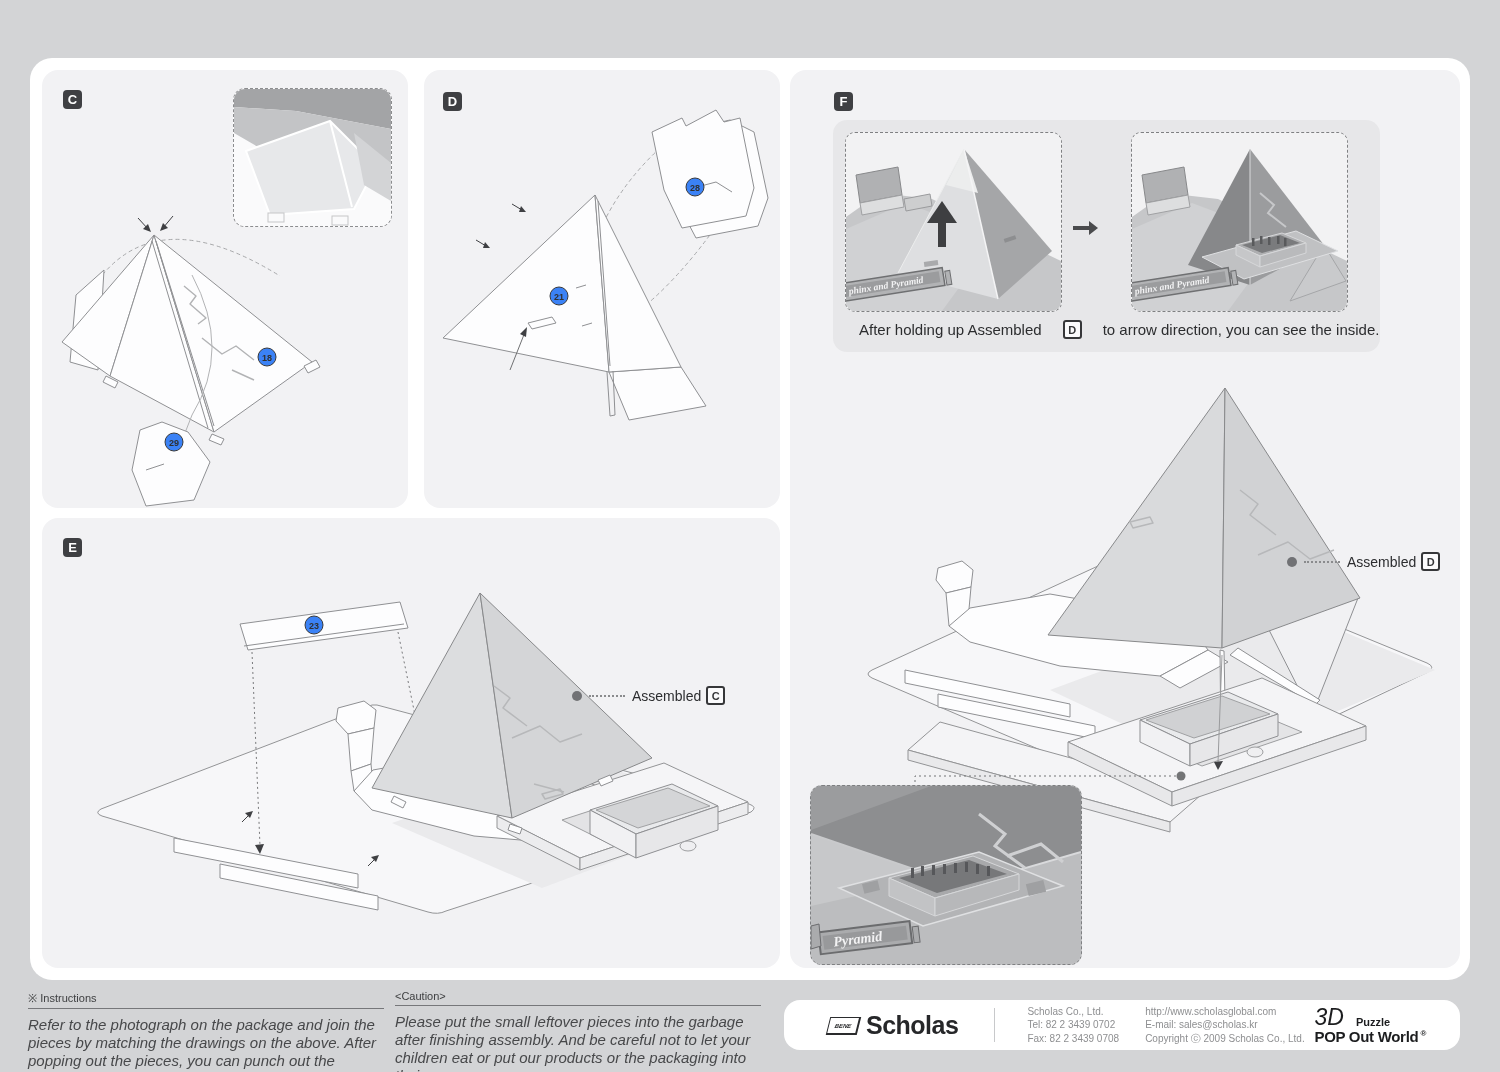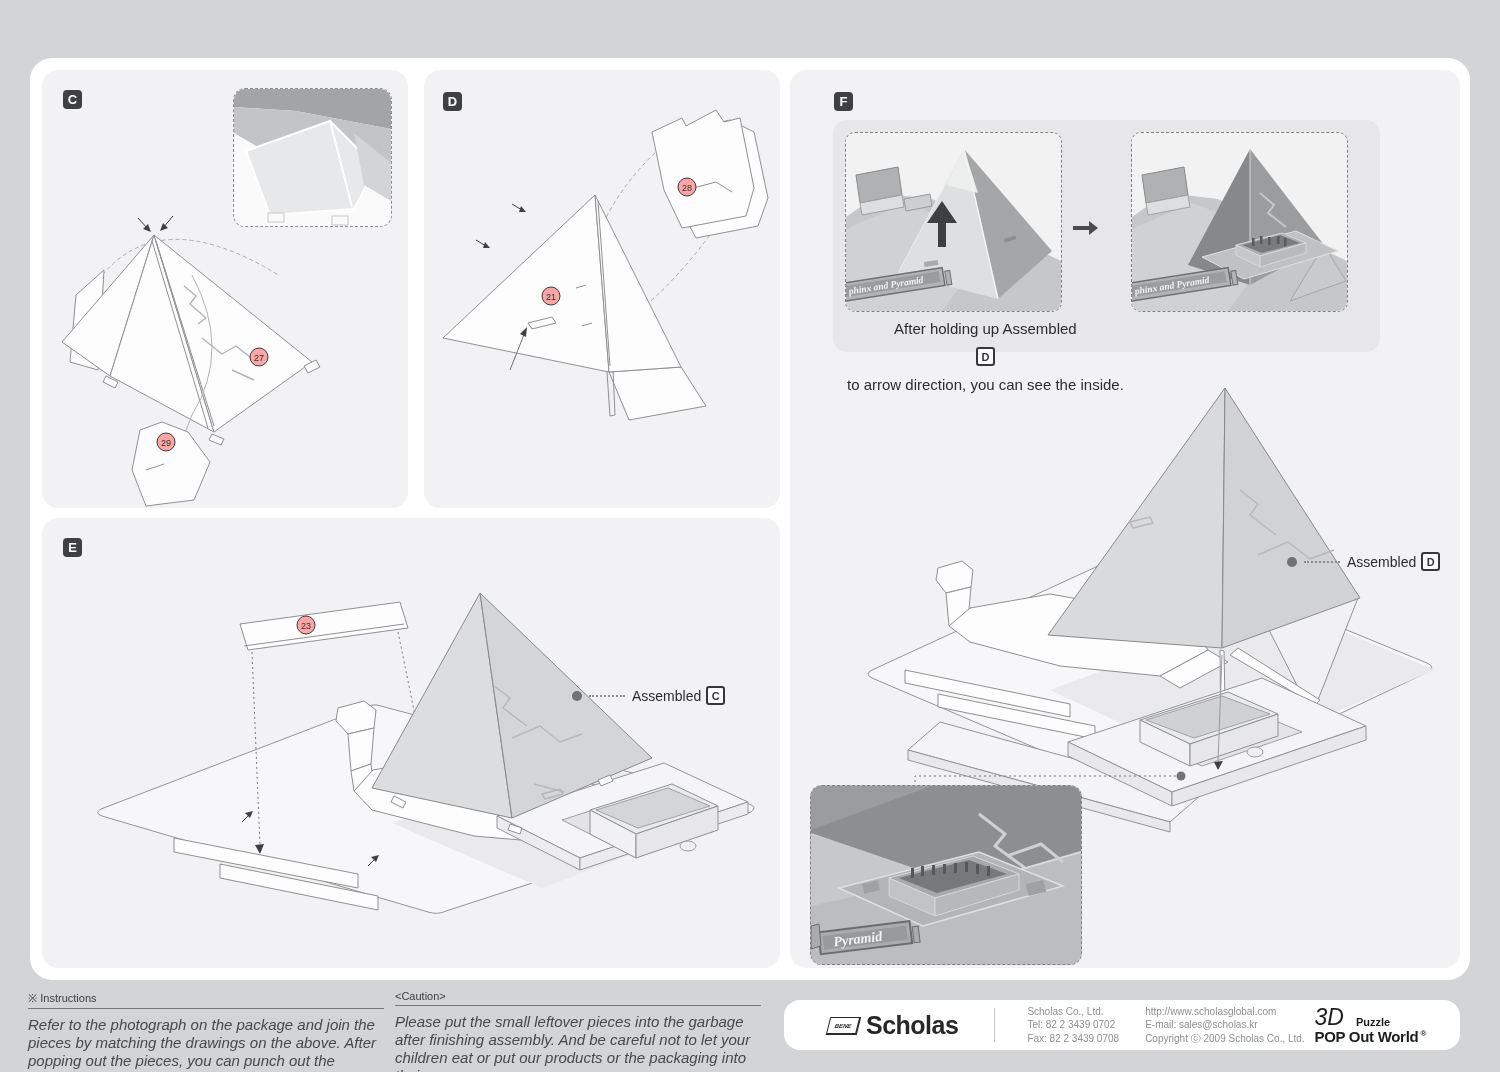--- a/index.html
+++ b/index.html
@@ -13,33 +13,33 @@
   .panel.e{left:12px;top:460px;width:738px;height:450px;}
   .panel.f{left:760px;top:12px;width:670px;height:898px;}
   .panel-badge{position:absolute;width:19px;height:19px;background:#3f4043;color:#fff;
         border-radius:4px;font-weight:bold;font-size:13px;display:flex;
         align-items:center;justify-content:center;z-index:5;}
   .panel.c .panel-badge,.panel.e .panel-badge{left:21px;top:20px;}
   .panel.d .panel-badge{left:19px;top:22px;}
   .panel.f .panel-badge{left:44px;top:22px;}
   .art{position:absolute;left:0;top:0;}
   .part-num{position:absolute;width:17px;height:17px;border:1.5px solid #38393b;
-        border-radius:50%;background:#fca5a5;color:#2f3032;font-size:9px;font-weight:normal;
-        display:flex;align-items:center;justify-content:center;transform:translate(-50%,-50%);z-index:6;}
+        border-radius:50%;background:#3b82f6;color:#2f3032;font-size:9px;font-weight:bold;
+        display:flex;align-items:center;justify-content:center;transform:translate(-50%,-50%);z-index:6;margin-left:8px;}
   .inset-c{position:absolute;left:191px;top:18px;width:157px;height:137px;
         border:1px dashed #8c8d8f;border-radius:12px;overflow:hidden;background:#fbfbfc;z-index:4;}
   .f-box{position:absolute;left:43px;top:50px;width:547px;height:232px;
         background:#e7e7e9;border-radius:14px;z-index:3;}
   .f-photo{position:absolute;top:12px;width:215px;height:178px;border:1px dashed #7f8082;
         border-radius:10px;overflow:hidden;background:#f2f2f3;}
   .f-photo.left{left:12px;}
   .f-photo.right{left:298px;}
   .f-arrow{position:absolute;left:240px;top:100px;}
-  .f-caption{position:absolute;left:14px;top:200px;display:flex;gap:10px;align-items:center;
-        font-size:15px;color:#2c2d2f;white-space:nowrap;flex-direction:column;}
+  .f-caption{position:absolute;left:26px;top:200px;display:flex;gap:21px;align-items:center;
+        font-size:15px;color:#2c2d2f;white-space:nowrap;}
   .mini-badge{display:inline-flex;align-items:center;justify-content:center;min-width:13px;
         height:15px;border:2px solid #363739;border-radius:3px;font-weight:bold;font-size:11px;
         color:#363739;padding:0 1px;background:#fbfbfc;}
   .callout{position:absolute;display:flex;align-items:center;font-size:14px;color:#2c2d2f;
         white-space:nowrap;z-index:6;}
   .callout .dot{width:10px;height:10px;border-radius:50%;background:#717275;}
   .callout .lead{width:36px;border-top:2px dotted #8a8b8d;margin:0 7px;}
   .callout .txt{margin-right:5px;}
   .f-inset{position:absolute;left:20px;top:715px;width:270px;height:178px;border:1px dashed #7f8082;
         border-radius:12px;overflow:hidden;background:#c7c8ca;z-index:5;}
@@ -107,21 +107,21 @@
           <rect width="157" height="137" fill="#fafafb"></rect>
           <polygon points="0,0 157,0 157,40 62,22 0,18" fill="#a3a4a6"></polygon>
           <polygon points="0,18 62,22 157,40 157,74 24,58 0,44" fill="#c3c4c6"></polygon>
           <polygon points="12,62 96,32 142,78 120,120 36,126" fill="#e7e8ea" stroke="#ffffff" stroke-width="2"></polygon>
           <line x1="96" y1="32" x2="118" y2="118" stroke="#ffffff" stroke-width="2"></line>
           <polygon points="120,44 157,74 157,112 130,96" fill="#d3d4d6"></polygon>
           <rect x="34" y="124" width="16" height="9" fill="#fafafb" stroke="#c5c6c8"></rect>
           <rect x="98" y="127" width="16" height="9" fill="#fafafb" stroke="#c5c6c8"></rect>
         </svg>
       </div>
-      <span class="part-num" style="left:217px;top:287px;">27</span>
+      <span class="part-num" style="left:217px;top:287px;">18</span>
       <span class="part-num" style="left:124px;top:372px;">29</span>
     </section>
 
     <section class="panel d">
       <span class="panel-badge">D</span>
       <svg class="art" width="356" height="438" viewBox="0 0 356 438">
         <g stroke="#8f9093" fill="#fdfdfe" stroke-width="1" stroke-linejoin="round">
           <path d="M252,64 Q186,118 166,188" fill="none" stroke="#a7a8aa" stroke-dasharray="4 3"></path>
           <path d="M298,148 Q254,212 206,248" fill="none" stroke="#a7a8aa" stroke-dasharray="4 3"></path>
           <path d="M242,72 L272,58 L306,50 L330,62 L344,128 L334,156 L272,168 L252,130 Z"></path>

